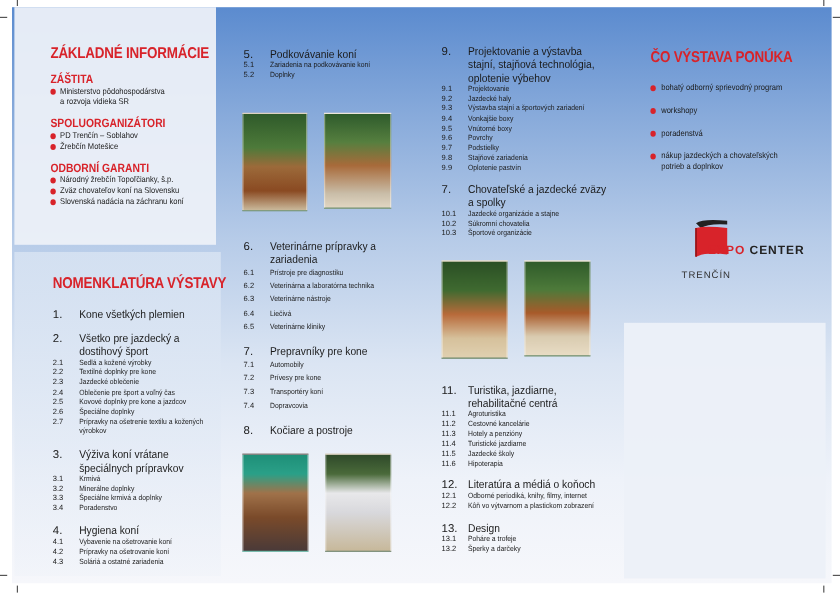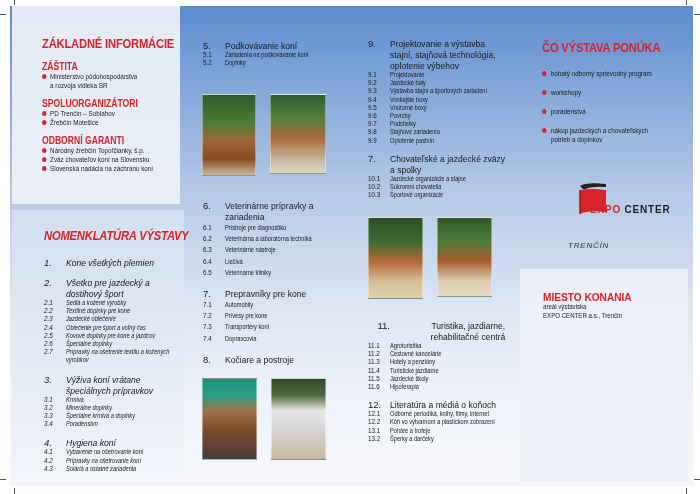--- a/index.html
+++ b/index.html
@@ -60,21 +60,21 @@
   <div class="h2 red">SPOLUORGANIZÁTORI</div>
   <div class="bul">PD Trenčín – Soblahov</div>
   <div class="bul">Žrebčín Motešice</div>
 
   <div class="h2 red">ODBORNÍ GARANTI</div>
   <div class="bul">Národný žrebčín Topoľčianky, š.p.</div>
   <div class="bul">Zväz chovateľov koní na Slovensku</div>
   <div class="bul">Slovenská nadácia na záchranu koní</div>
 </div>
 
-<div style="position:absolute;left:12px;top:210px;width:172px;height:270px;padding:18px 0 0 32px;background:linear-gradient(180deg,rgba(214,226,242,0.9),rgba(240,243,249,0.6));font-style:italic;">
+<div style="position:absolute;left:12px;top:210px;width:172px;height:270px;padding:18px 0 0 32px;background:linear-gradient(180deg,rgba(214,226,242,0.9),rgba(240,243,249,0.6));">
   <div class="h1 red">NOMENKLATÚRA VÝSTAVY</div>
 
   <div class="sec" style="margin-top:14px;">
     <span class="n">1.</span>
     <span class="t">Kone všetkých plemien</span>
   </div>
 
   <div class="sec">
     <span class="n">2.</span>
     <span class="t">Všetko pre jazdecký a dostihový šport</span>
@@ -278,21 +278,21 @@
   <div class="sub">
       <span class="n">10.3</span>
       <span class="t">Športové organizácie</span>
     </div>
 </div>
 
 <div class="photo" style="left:368px;top:217px;width:55px;height:82px;background:linear-gradient(180deg,#2a4f24 0%,#3f6a30 30%,#b86a3a 55%,#d6c19c 80%,#e0d0b0 100%);"></div>
 <div class="photo" style="left:437px;top:217px;width:55px;height:80px;background:linear-gradient(180deg,#2f5b2a 0%,#4d7a3a 30%,#a85a2a 55%,#d9cbb0 80%,#e8dcc4 100%);"></div>
 
 <div style="position:absolute;left:368px;top:320px;width:150px;">
-  <div class="sec" style="margin-top:0;text-align:right;">
+  <div class="sec" style="margin-top:0;">
     <span class="n">11.</span>
       <span class="t" style="width:110px;">Turistika, jazdiarne, rehabilitačné centrá</span>
   </div>
   <div class="sub">
       <span class="n">11.1</span>
       <span class="t">Agroturistika</span>
     </div>
   <div class="sub">
       <span class="n">11.2</span>
       <span class="t">Cestovné kancelárie</span>
@@ -320,20 +320,24 @@
   </div>
   <div class="sub">
       <span class="n">12.1</span>
       <span class="t">Odborné periodiká, knihy, filmy, internet</span>
     </div>
   <div class="sub">
       <span class="n">12.2</span>
       <span class="t">Kôň vo výtvarnom a plastickom zobrazení</span>
     </div>
 
+  <div class="sec" style="margin-top:8px;">
+    <span class="n">13.</span>
+      <span class="t">Design</span>
+  </div>
   <div class="sub">
       <span class="n">13.1</span>
       <span class="t">Poháre a trofeje</span>
     </div>
   <div class="sub">
       <span class="n">13.2</span>
       <span class="t">Šperky a darčeky</span>
     </div>
 </div>
 
@@ -350,22 +354,17 @@
 <div style="position:absolute;left:542px;top:182px;width:100px;height:60px;">
   <svg width="40" height="36" viewBox="0 0 40 36" style="position:absolute;left:30px;top:0;">
     <path d="M8 4 Q14 0 34 2 L34 5 Q18 4 12 8 Z" fill="#222"></path>
     <path d="M8 8 Q16 6 34 8 L34 30 Q16 28 8 32 Z" fill="#d8232a"></path>
     <path d="M8 8 L8 32" stroke="#9a1418" stroke-width="1.5"></path>
   </svg>
   <div style="position:absolute;left:0;top:22px;width:100px;font-weight:bold;font-size:10px;letter-spacing:0.8px;white-space:nowrap;margin-left:48px;">
     <span style="color:#d8232a;">EXPO</span>
     <span style="color:#222;">CENTER</span>
   </div>
-  <div style="position:absolute;left:26px;top:59px;font-size:8px;letter-spacing:0.8px;color:#333;font-style:italic;">TRENČÍN</div>
+  <div style="position:absolute;left:26px;top:43px;font-size:8px;letter-spacing:0.8px;color:#333;">TRENČÍN</div>
 </div>
 
 <div class="panel-light" style="left:520px;top:269px;width:168px;height:213px;padding:22px 0 0 23px;">
-  <div class="info-block">
-    <div class="info-h">MIESTO KONANIA</div>
-    <div class="info-t">areál výstaviska</div>
-    <div class="info-t">EXPO CENTER a.s., Trenčín</div>
-  </div>
 </div>
 
 </body></html>

